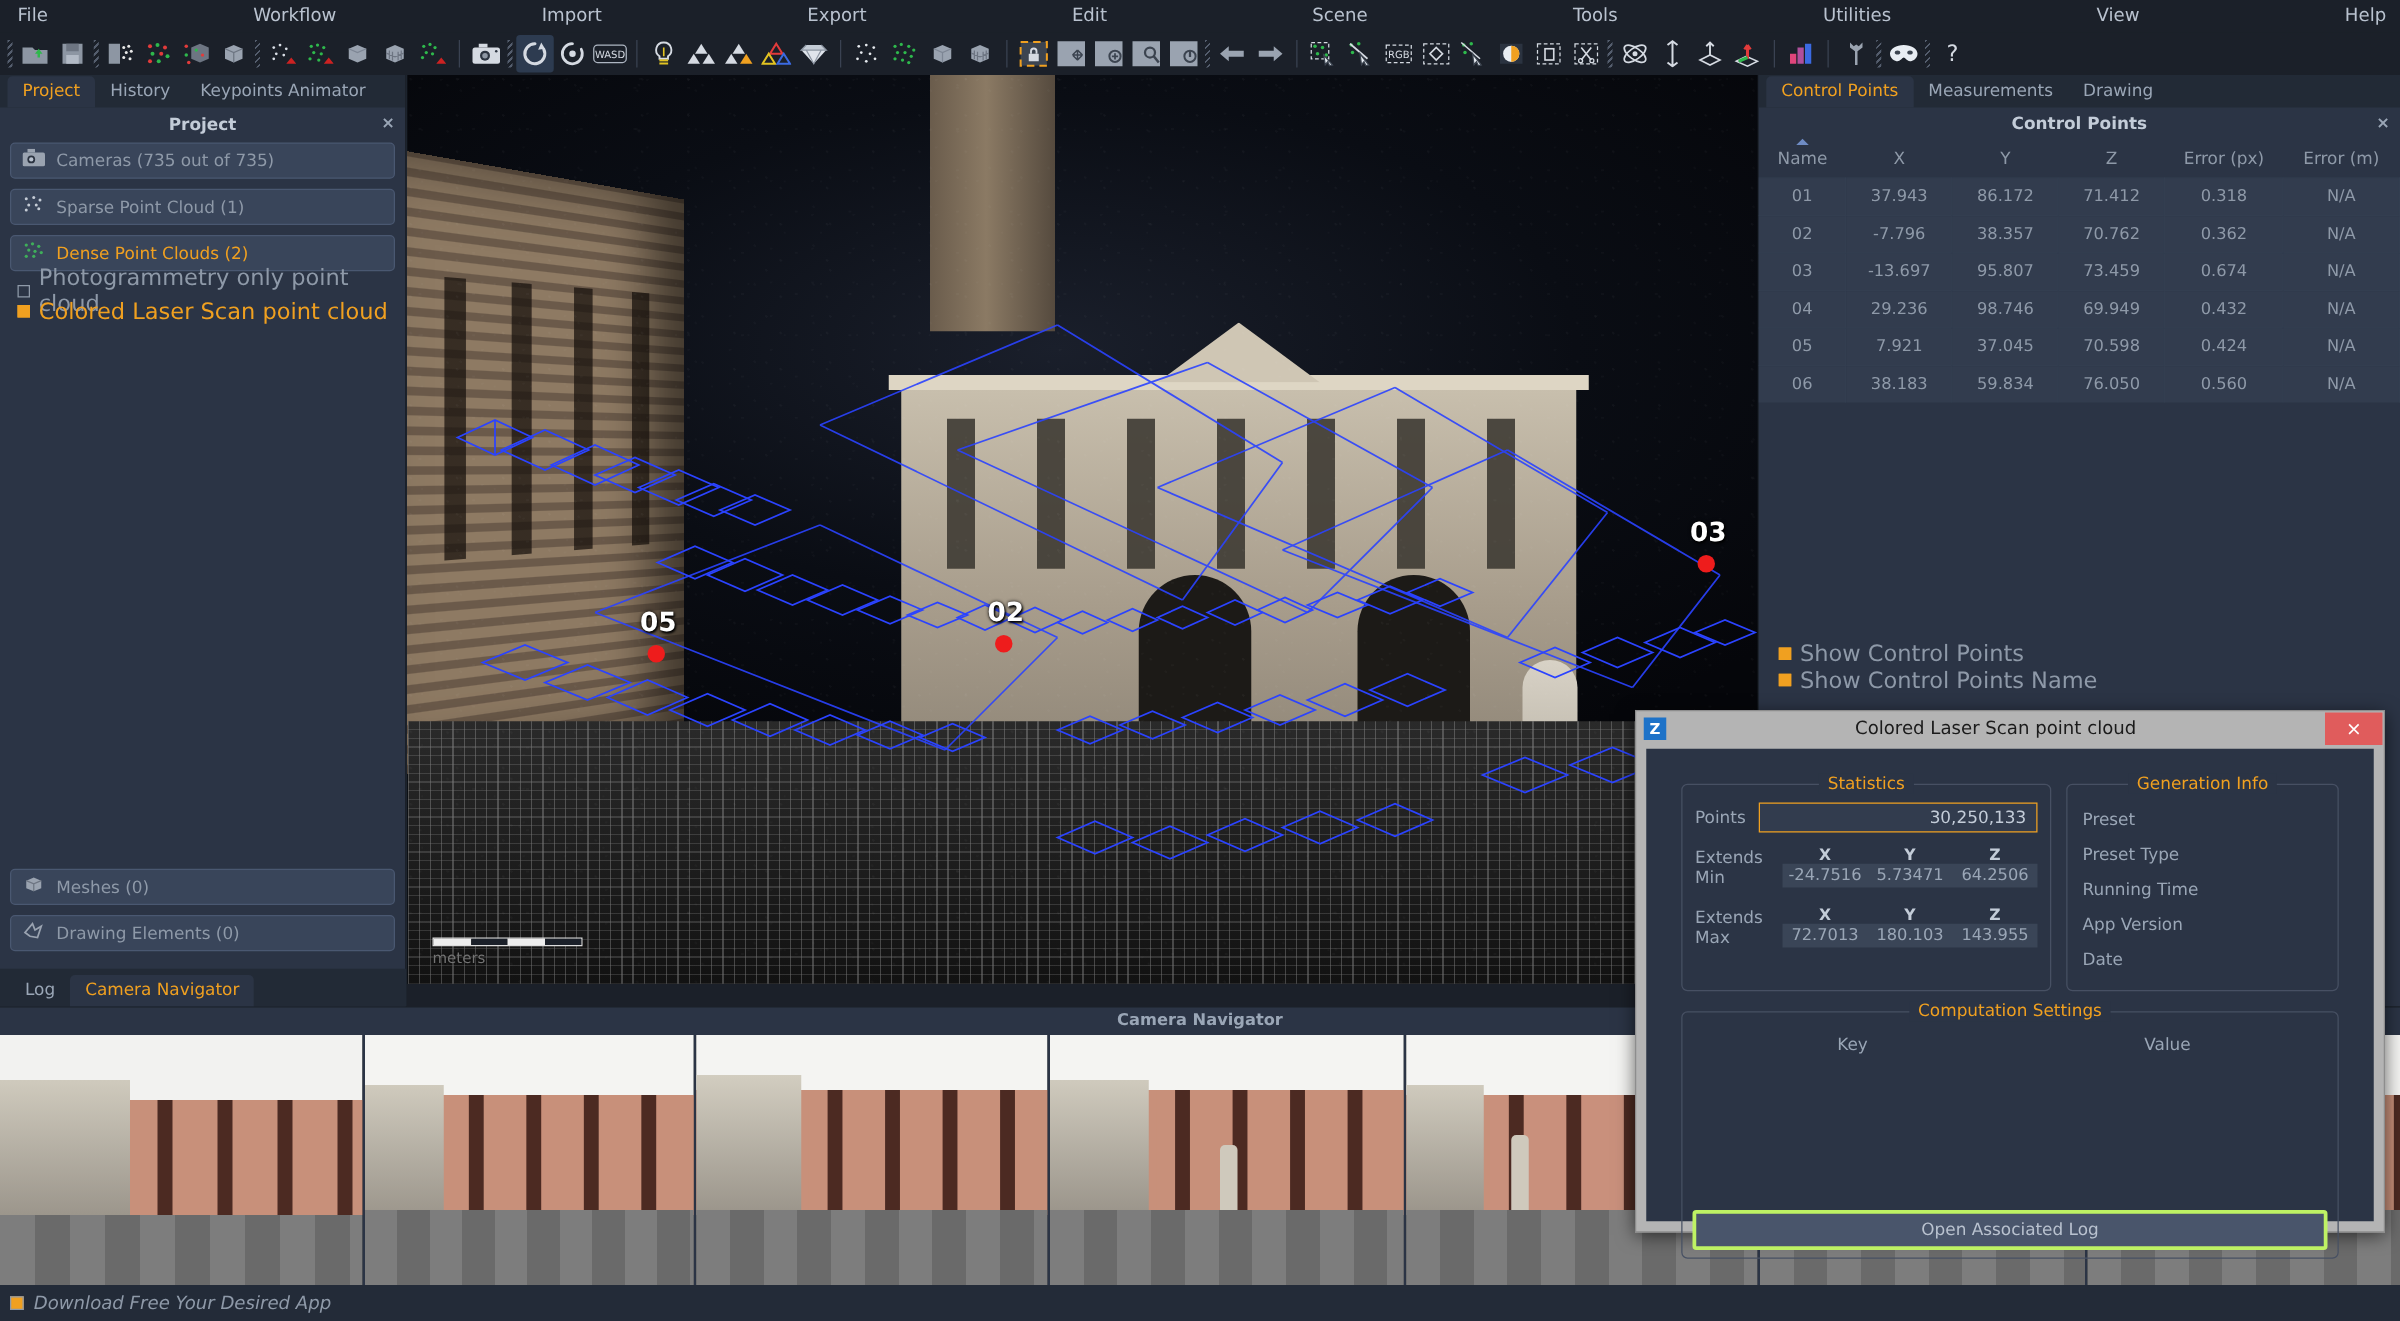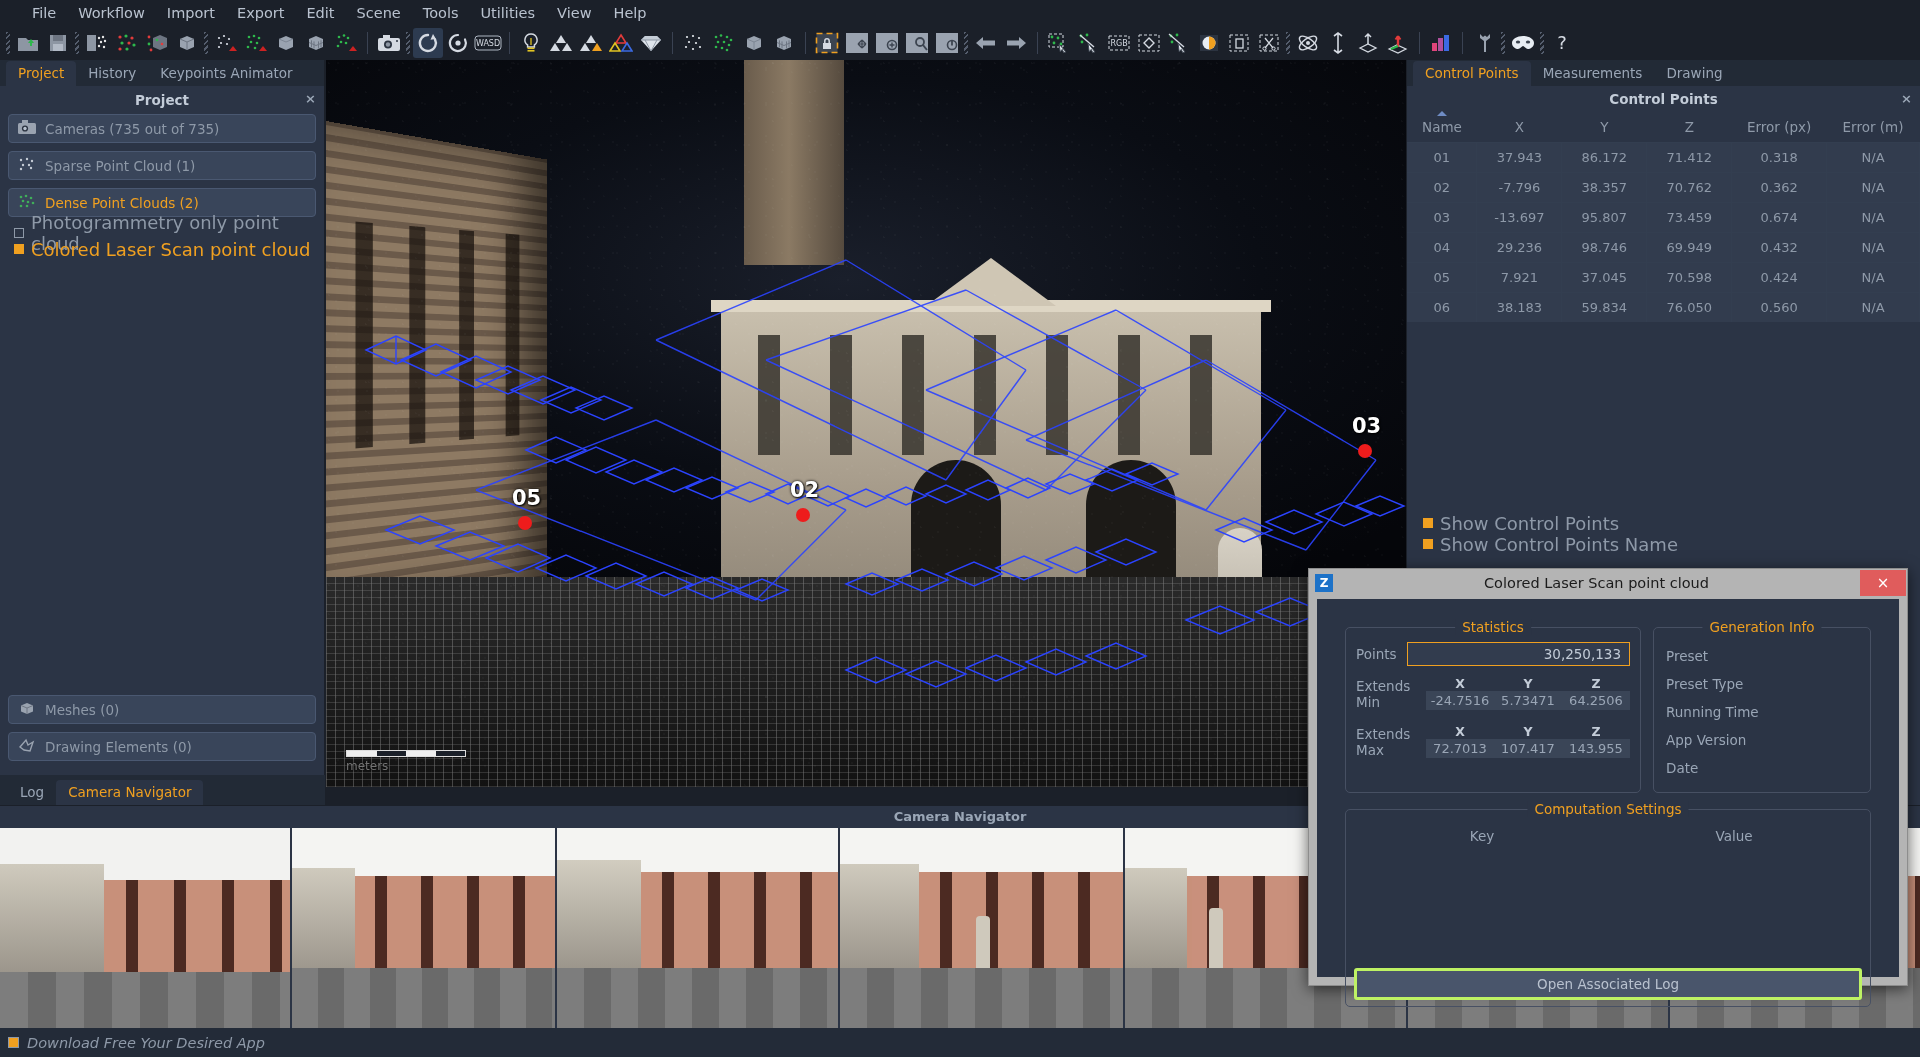--- a/index.html
+++ b/index.html
@@ -8,21 +8,21 @@
     background: #1b2029;
     font-family: "DejaVu Sans", "Liberation Sans", sans-serif;
     overflow: hidden;
     -webkit-font-smoothing: antialiased;
   }
   #app { position: relative; width: 1920px; height: 1057px; }
 
   
   .menubar {
     position: absolute; left:0; top:0; width:1920px; height:26px;
-    background:#1b2029; display:flex; align-items:center; padding-left:21px;
+    background:#1b2029; display:flex; align-items:center; padding-left:3px;justify-content:space-between;
   }
   .menubar .mitem {
     color:#b9c2cf; font-size:14.5px; padding:3px 11px; cursor:default; white-space:nowrap;
   }
 
   
   .toolbar {
     position:absolute; left:0; top:26px; width:1920px; height:34px;
     background:#1b2029; display:flex; align-items:center; padding-left:4px;
   }
@@ -1006,21 +1006,21 @@
               <div class="statlabel">Max</div>
             </div>
             <div>
               <div class="xyzhdr">
                 <span>X</span>
                 <span>Y</span>
                 <span>Z</span>
               </div>
               <div class="xyzval">
                 <span>72.7013</span>
-                <span>107.417</span>
+                <span>180.103</span>
                 <span>143.955</span>
               </div>
             </div>
           </div>
         </div>
 
         <div class="grp ginfo" style="flex:1;">
           <div class="cap">Generation Info</div>
           <div>Preset</div>
           <div>Preset Type</div>

